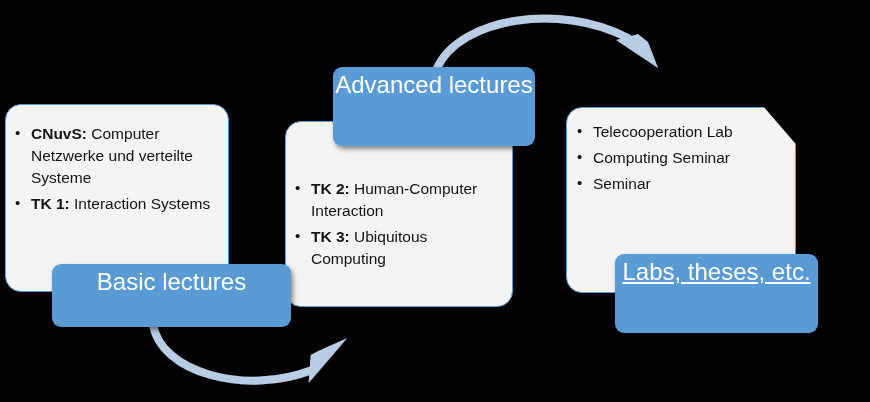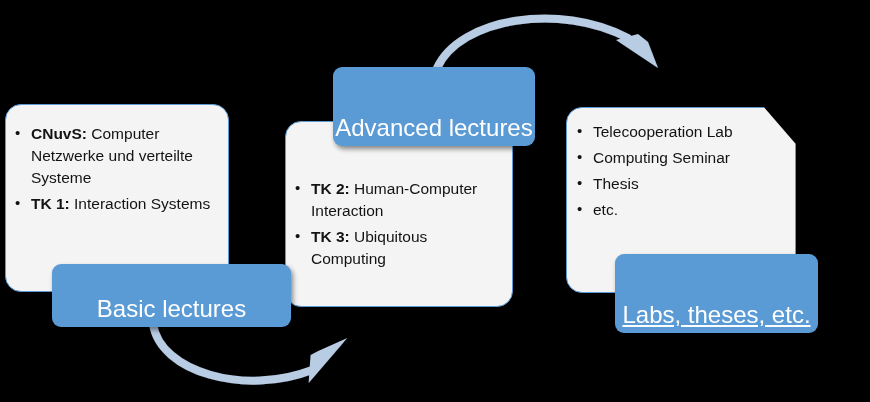--- a/index.html
+++ b/index.html
@@ -71,21 +71,21 @@
     font-weight: bold;
   }
 
   
   .chip {
     position: absolute;
     background: #5B9BD5;
     border-radius: 9px;
     color: #FFFFFF;
     display: flex;
-    align-items: flex-end;
+    align-items: flex-start;
     justify-content: center;
     text-align: center;
     font-size: 24px;
     line-height: 1.15;
     box-shadow: 2px 3px 5px rgba(0,0,0,0.45);
     box-sizing: border-box;
     padding: 4px 0;
   }
 
   
@@ -115,22 +115,21 @@
       <li class="bullet-item"><b>TK 2:</b><span> Human-Computer Interaction</span></li>
       <li class="bullet-item"><b>TK 3:</b><span> Ubiquitous Computing</span></li>
     </ul>
   </div>
 
   <div class="card beveled" style="left:566px; top:107px; width:230px; height:186px;">
     <div class="bevel-shape"></div>
     <ul class="card-body" style="padding:14px 28px 0 10px;">
       <li class="bullet-item"><span>Telecooperation Lab</span></li>
       <li class="bullet-item"><span>Computing Seminar</span></li>
-      <li class="bullet-item"><span>Thesis</span></li>
-      <li class="bullet-item"><span>etc.</span></li>
+      <li class="bullet-item"><span>Seminar</span></li>
     </ul>
   </div>
 
   <svg class="arrow-layer" viewBox="0 0 870 402">
     <defs>
       <filter id="shadow-soft" x="-30%" y="-30%" width="180%" height="180%">
         <feDropShadow dx="1.5" dy="2" stdDeviation="1.8" flood-color="#000000" flood-opacity="0.5"></feDropShadow>
       </filter>
     </defs>
 

